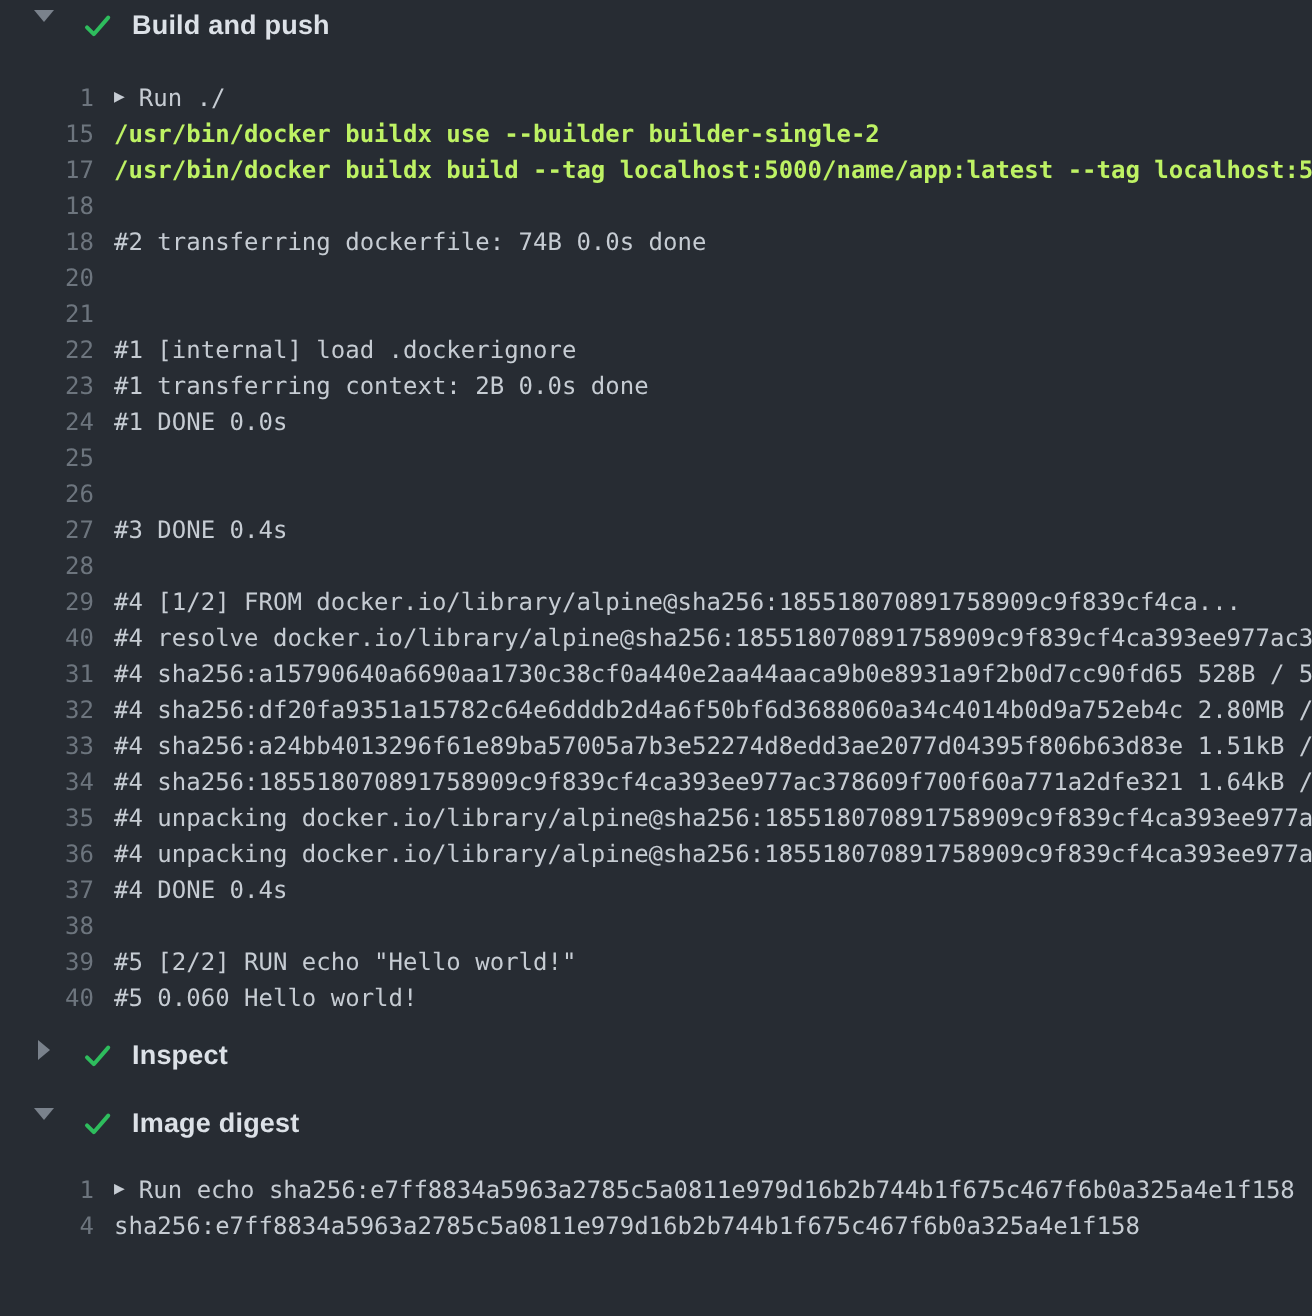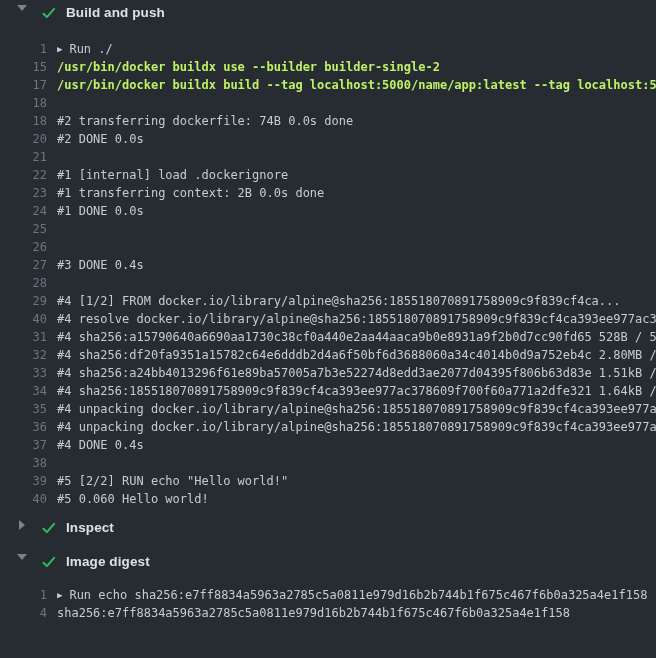--- a/index.html
+++ b/index.html
@@ -50,21 +50,21 @@
             <path d="M2.5 8.7l3.4 3.4 7.2-8.3" stroke="#2ebd5d" stroke-width="2" fill="none" stroke-linecap="round" stroke-linejoin="round"></path>
           </svg></span>
         <span class="section-title">Build and push</span>
       </div>
       <div class="section-lines">
         <div class="log-line"><span class="num">1</span><span class="content"><span class="play">▶</span><span>Run ./</span></span></div>
         <div class="log-line"><span class="num">15</span><span class="content cmd"><span>/usr/bin/docker buildx use --builder builder-single-2</span></span></div>
         <div class="log-line"><span class="num">17</span><span class="content cmd"><span>/usr/bin/docker buildx build --tag localhost:5000/name/app:latest --tag localhost:50</span></span></div>
         <div class="log-line"><span class="num">18</span></div>
         <div class="log-line"><span class="num">18</span><span class="content"><span>#2 transferring dockerfile: 74B 0.0s done</span></span></div>
-        <div class="log-line"><span class="num">20</span><span class="content"><span>#2 DONE 0.0s</span></span></div>
+        <div class="log-line"><span class="num">20</span></div>
         <div class="log-line"><span class="num">21</span><span class="content"><span></span></span></div>
         <div class="log-line"><span class="num">22</span><span class="content"><span>#1 [internal] load .dockerignore</span></span></div>
         <div class="log-line"><span class="num">23</span><span class="content"><span>#1 transferring context: 2B 0.0s done</span></span></div>
         <div class="log-line"><span class="num">24</span><span class="content"><span>#1 DONE 0.0s</span></span></div>
         <div class="log-line"><span class="num">25</span><span class="content"><span></span></span></div>
         <div class="log-line"><span class="num">26</span></div>
         <div class="log-line"><span class="num">27</span><span class="content"><span>#3 DONE 0.4s</span></span></div>
         <div class="log-line"><span class="num">28</span><span class="content"><span></span></span></div>
         <div class="log-line"><span class="num">29</span><span class="content"><span>#4 [1/2] FROM docker.io/library/alpine@sha256:185518070891758909c9f839cf4ca...</span></span></div>
         <div class="log-line"><span class="num">40</span><span class="content"><span>#4 resolve docker.io/library/alpine@sha256:185518070891758909c9f839cf4ca393ee977ac37</span></span></div>

